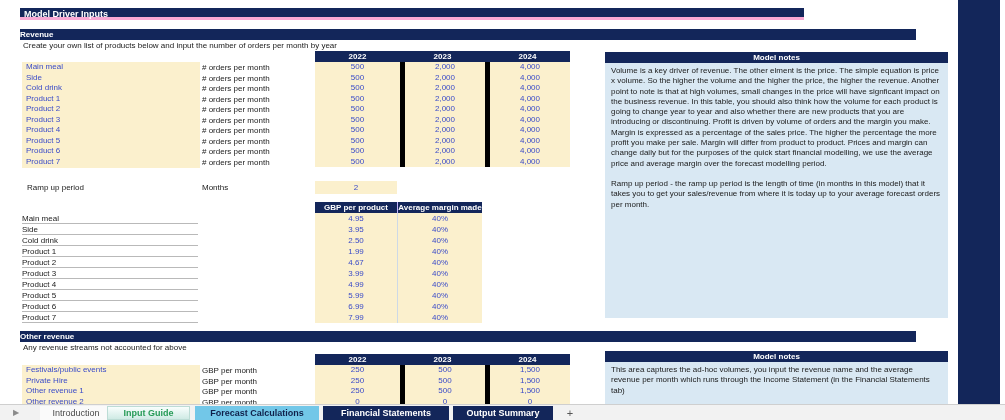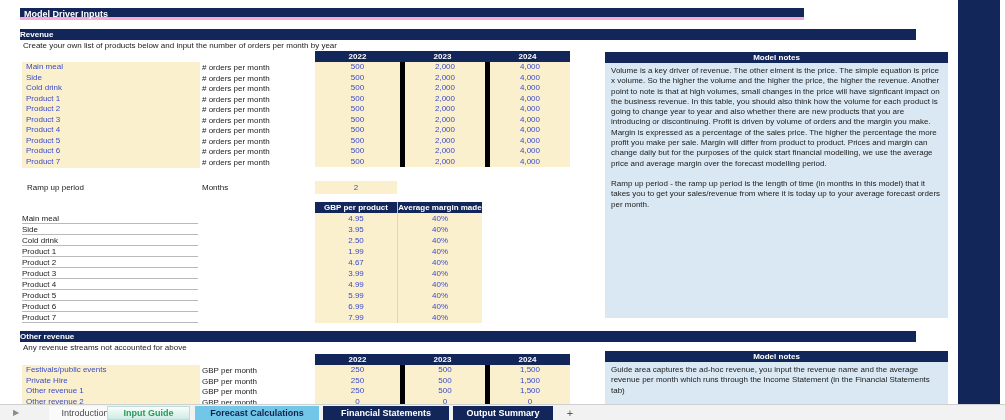--- a/index.html
+++ b/index.html
@@ -78,21 +78,21 @@
 
   
   .right-col { position:absolute; left:958px; top:0; width:42px; height:404px; background:#13265a; }
 
   
   .tabbar { position:absolute; left:0; top:404px; width:1005px; height:16px;
     background:#f2f2f2; border-top:1px solid #cfcfcf; z-index:5; }
   .tab { position:absolute; top:1px; height:14px; font-size:9px; line-height:14px;
     text-align:center; cursor:pointer; white-space:nowrap; }
   .tab-scroll { left:4px; width:24px; color:#8a8a8a; font-size:8px; }
-  .tab-plain { left:49px; width:72px; color:#4a4a4a; background:#fafafa; }
+  .tab-plain { left:40px; width:72px; color:#4a4a4a; background:#fafafa; }
   .tab-active { left:107px; width:83px; color:#279b57; font-weight:bold;
     background:linear-gradient(#f9fefd,#cfeae4); border:1px solid #bcdcd5; line-height:12px; }
   .tab-highlight { left:195px; width:124px; color:#10204a; font-weight:bold; background:#72c7e8; }
   .tab-navy1 { left:323px; width:126px; color:#fff; font-weight:bold; background:#13265a; }
   .tab-navy2 { left:453px; width:100px; color:#fff; font-weight:bold; background:#13265a; }
   .tab-add { left:560px; width:20px; color:#555; font-size:11px; }
 </style>
 </head>
 <body>
 
@@ -327,21 +327,21 @@
     <div class="notes-body">
 
     <p>Volume is a key driver of revenue.  The other elment is the price.  The simple equation is price x volume.  So the higher the volume and the higher the price, the higher the revenue.  Another point to note is that at high volumes, small changes in the price will have signficant impact on the business revenue.  In this table, you should also think how the volume for each product is going to change year to year and also whether there are new products that you are introducing or discontinuing.  Profit is driven by volume of orders and the margin you make.  Margin is expressed as a percentage of the sales price.  The higher the percentage the more profit you make per sale.  Margin will differ from product to product.  Prices and margin can change daily but for the purposes of the quick start financial modelling, we use the average price and average margin over the forecast modelling period.</p>
         <p>Ramp up period - the ramp up period is the length of time (in months in this model) that it takes you to get your sales/revenue from where it is today up to your average forecast orders per month.</p>
       </div>
   </div>
 
   <div class="notes notes-2">
     <div class="notes-head">Model notes</div>
     <div class="notes-body">
-      <p>Guide area captures the ad-hoc revenue, you input the revenue name and the average revenue per month which runs through the Income Statement (in the Financial Statements tab)</p>
+      <p>This area captures the ad-hoc volumes, you input the revenue name and the average revenue per month which runs through the Income Statement (in the Financial Statements tab)</p>
     </div>
   </div>
 
   <div class="right-col"></div>
 
   <div class="tabbar">
     <div class="tab tab-scroll">▶</div>
     <div class="tab tab-plain">Introduction</div>
     <div class="tab tab-active">Input Guide</div>
     <div class="tab tab-highlight">Forecast Calculations</div>

